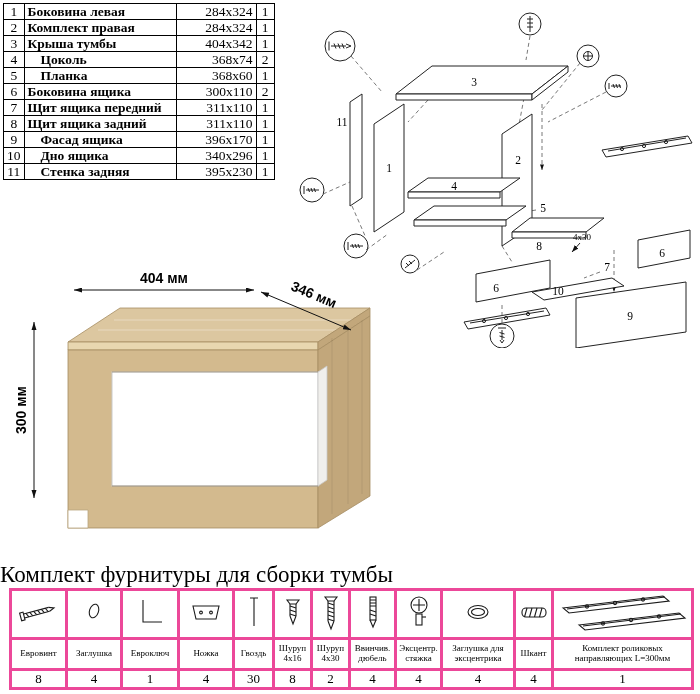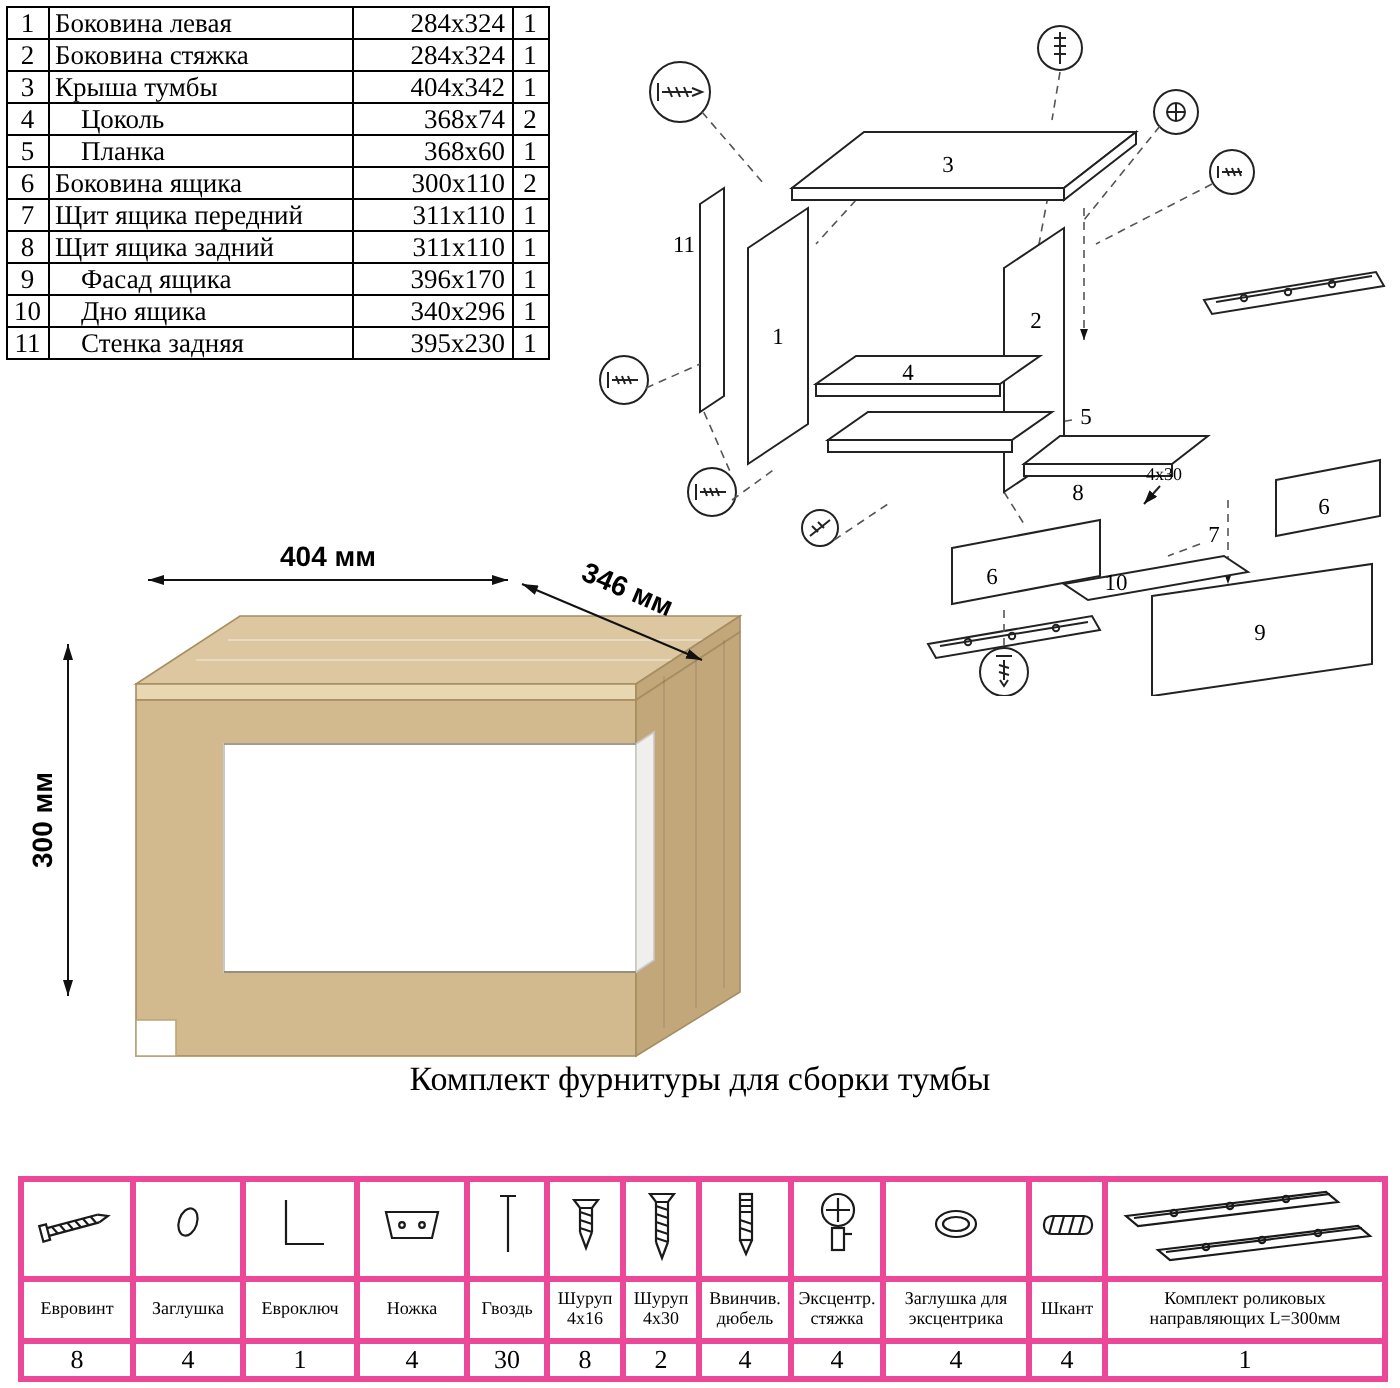--- a/index.html
+++ b/index.html
@@ -3,38 +3,38 @@
 <meta charset="utf-8">
 <style>
   * { margin:0; padding:0; box-sizing:border-box; }
   html,body { width:700px; height:694px; background:#ffffff; font-family:"Liberation Serif", serif; color:#000; }
   .sheet { position:relative; width:700px; height:694px; overflow:hidden; background:#fff; }
 
   
   .parts-table { position:absolute; left:3px; top:3px; border-collapse:collapse; font-size:13.5px; }
   .parts-table td { border:1px solid #000; height:16px; padding:0 3px; line-height:15px; white-space:nowrap; }
   .c-num  { width:20px; text-align:center; }
-  .c-name { width:152px; }
+  .c-name { width:152px;font-weight:bold; }
   .c-name.indent { padding-left:16px; }
   .c-size { width:80px; text-align:right; }
   .c-qty  { width:18px; text-align:center; }
 
   .exploded { position:absolute; left:296px; top:0; width:404px; height:350px; }
   .drawing  { position:absolute; left:14px; top:268px; width:384px; height:292px; }
 
   svg text { font-family:"Liberation Serif", serif; fill:#000; }
   .part-num { font-size:11.5px; }
   .panel  { fill:#ffffff; stroke:#222; stroke-width:1; }
   .dash   { stroke:#555; stroke-width:0.8; stroke-dasharray:4 3; fill:none; }
   .hwline { stroke:#222; stroke-width:1; fill:none; }
   .dim    { stroke:#111; stroke-width:1; fill:none; }
   .dim-label { font-family:"Liberation Sans", sans-serif; font-weight:bold; font-size:14px; }
 
   
-  .hw-title { position:absolute; left:0; top:530px; width:700px; text-align:center; font-size:17px; }
+  .hw-title { position:absolute; left:0; top:562px; width:700px; text-align:left; font-size:23px; }
   .hw-table { position:absolute; left:9px; top:588px; border-collapse:collapse; table-layout:fixed; }
   .hw-table td { border:3px solid #ec4899; text-align:center; vertical-align:middle; overflow:hidden; }
   .hw-icons td  { height:46px; }
   .hw-labels td { height:31px; font-size:9px; line-height:1.1; padding:1px; }
   .hw-qty td    { height:16px; font-size:13px; }
   .ic { stroke:#1a1a1a; fill:none; stroke-width:1.1; }
 </style>
 </head>
 <body>
 
@@ -43,21 +43,21 @@
   <table class="parts-table">
     <tbody>
       <tr>
         <td class="c-num">1</td>
         <td class="c-name">Боковина левая</td>
         <td class="c-size">284х324</td>
         <td class="c-qty">1</td>
       </tr>
       <tr>
         <td class="c-num">2</td>
-        <td class="c-name">Боковина стяжка</td>
+        <td class="c-name">Комплект правая</td>
         <td class="c-size">284х324</td>
         <td class="c-qty">1</td>
       </tr>
       <tr>
         <td class="c-num">3</td>
         <td class="c-name">Крыша тумбы</td>
         <td class="c-size">404х342</td>
         <td class="c-qty">1</td>
       </tr>
       <tr>

